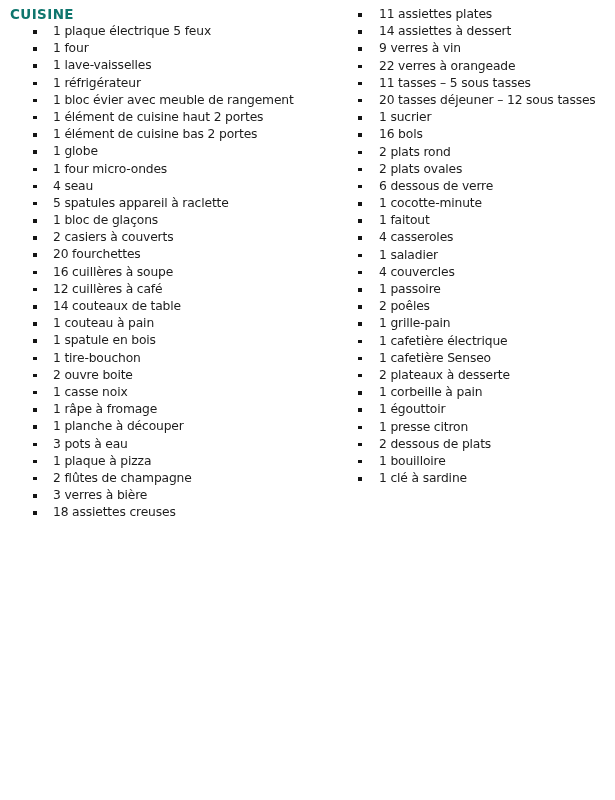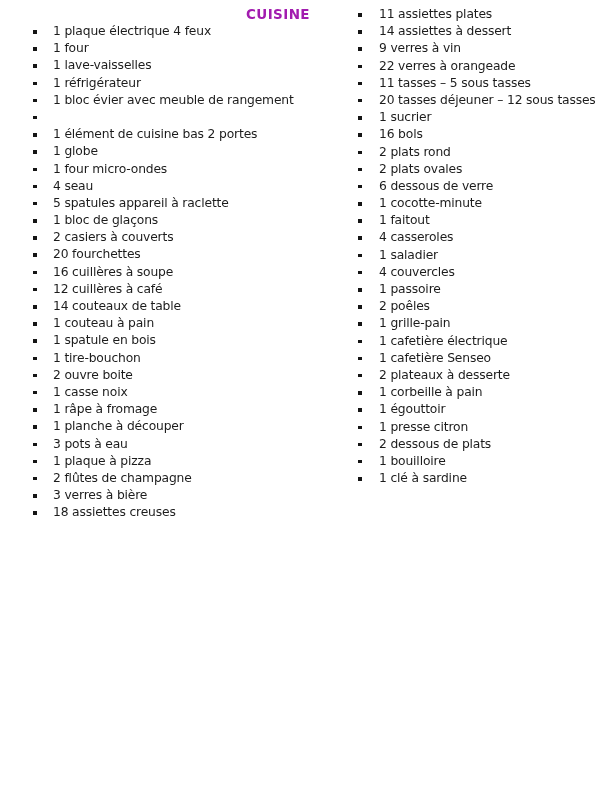--- a/index.html
+++ b/index.html
@@ -55,28 +55,28 @@
     width: 3.5px;
     height: 3.5px;
     background: #151515;
   }
 </style>
 </head>
 <body>
 
 <div class="page" style="background: rgb(255, 255, 255); color: rgb(28, 28, 28);">
   <div class="col-left">
-    <div class="doc-title" style="color: #a21caf; text-align: right;">CUISINE</div>
+    <div class="doc-title" style="color: #0f766e;">CUISINE</div>
     <ul class="item-list">
-        <li><span class="bullet"></span><span>1 plaque électrique 4 feux</span></li>
+        <li><span class="bullet"></span><span>1 plaque électrique 5 feux</span></li>
         <li><span class="bullet"></span><span>1 four</span></li>
         <li><span class="bullet"></span><span>1 lave-vaisselles</span></li>
         <li><span class="bullet"></span><span>1 réfrigérateur</span></li>
         <li><span class="bullet"></span><span>1 bloc évier avec meuble de rangement</span></li>
-        <li><span class="bullet"></span></li>
+        <li><span class="bullet"></span><span>1 élément de cuisine haut 2 portes</span></li>
         <li><span class="bullet"></span><span>1 élément de cuisine bas 2 portes</span></li>
         <li><span class="bullet"></span><span>1 globe</span></li>
         <li><span class="bullet"></span><span>1 four micro-ondes</span></li>
         <li><span class="bullet"></span><span>4 seau</span></li>
         <li><span class="bullet"></span><span>5 spatules appareil à raclette</span></li>
         <li><span class="bullet"></span><span>1 bloc de glaçons</span></li>
         <li><span class="bullet"></span><span>2 casiers à couverts</span></li>
         <li><span class="bullet"></span><span>20 fourchettes</span></li>
         <li><span class="bullet"></span><span>16 cuillères à soupe</span></li>
         <li><span class="bullet"></span><span>12 cuillères à café</span></li>

